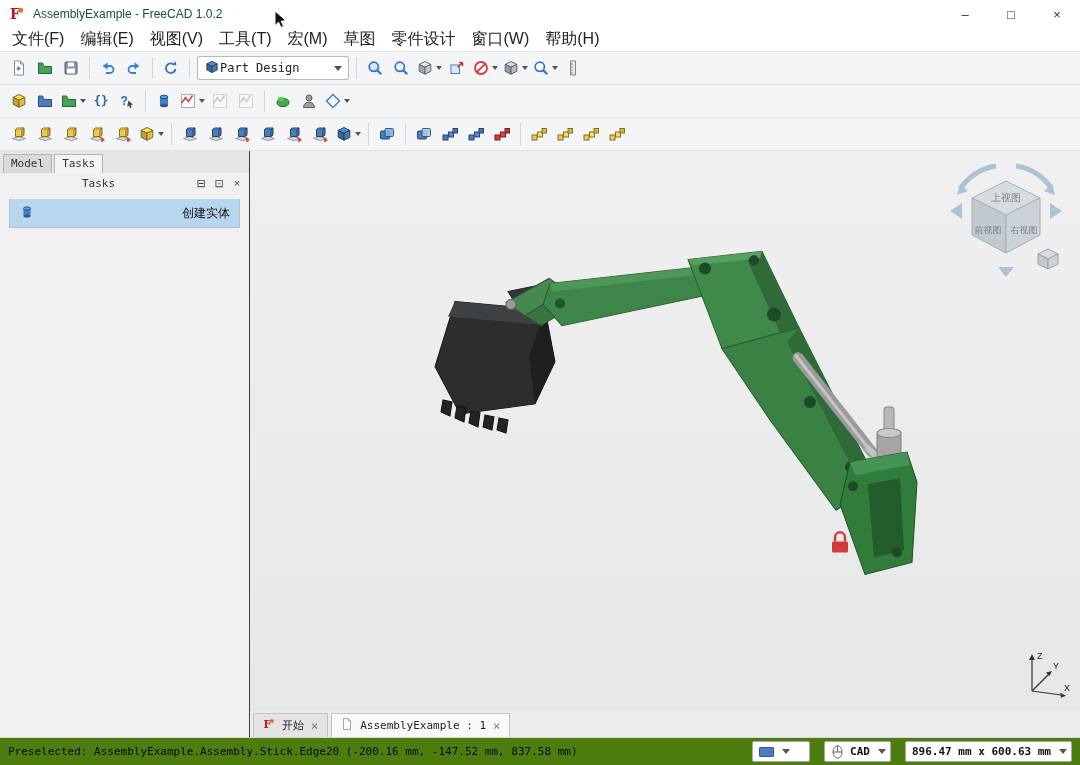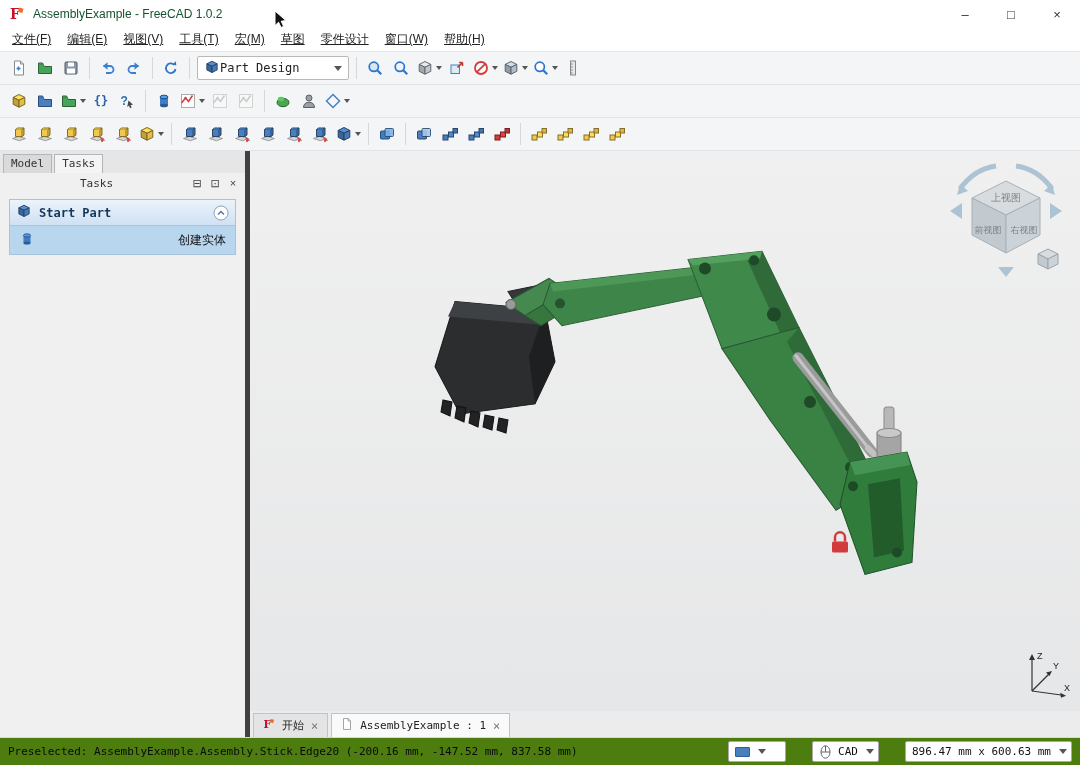--- a/index.html
+++ b/index.html
@@ -8,38 +8,38 @@
 
   
   .titlebar { height:28px; display:flex; align-items:center; background:#fff; padding-left:8px; }
   .titlebar .logo { width:18px; height:18px; margin-right:7px; }
   .title-text { font-size:12px; color:#14532d; }
   .win-controls { margin-left:auto; display:flex; height:28px; }
   .win-btn { width:46px; height:28px; display:flex; align-items:center; justify-content:center; font-size:13px; color:#333; }
 
   
   .menubar { height:24px; display:flex; align-items:center; background:#fff; padding:0 4px; border-bottom:1px solid #e8e8e8; }
-  .menu-item { padding:3px 8px; font-size:12px; color:#222; border-radius:2px;text-decoration:underline; }
+  .menu-item { padding:3px 8px; font-size:16px; color:#222; border-radius:2px; }
 
   
   .toolbars { background:#f4f5f6; }
   .toolbar-row { height:33px; display:flex; align-items:center; padding:0 6px; border-bottom:1px solid #e3e4e5; }
   .tbtn { height:26px; min-width:26px; display:flex; align-items:center; justify-content:center; border-radius:3px; padding:0 2px; }
   .tbtn.disabled { opacity:.45; filter:grayscale(.8); }
   .tb-caret { width:0; height:0; border-left:3.5px solid transparent; border-right:3.5px solid transparent; border-top:4px solid #555; margin-left:2px; }
   .tb-sep { width:1px; height:22px; background:#d6d7d8; margin:0 5px; }
   .wb-combo { display:flex; align-items:center; height:24px; min-width:152px; background:#fff; border:1px solid #b9b9b9; border-radius:2px; padding:0 6px; margin:0 2px;
               font-family:"DejaVu Sans Mono", monospace; font-size:12px; }
   .combo-caret { margin-left:auto; width:0; height:0; border-left:4px solid transparent; border-right:4px solid transparent; border-top:5px solid #555; }
 
   
   .main { display:flex; height:586px; }
 
   
-  .panel { width:250px; background:#f0f0f0; border-right:5px solid #404040; display:flex; flex-direction:column; }
+  .panel { width:250px; background:#f0f0f0; border-right:1px solid #404040; display:flex; flex-direction:column; }
   .panel-tabs { display:flex; align-items:flex-end; height:22px; background:#e6e6e6; padding-left:3px; gap:2px; }
   .panel-tab { font-family:"DejaVu Sans Mono", monospace; font-size:11px; padding:2px 7px 3px; border:1px solid #b5b5b5; border-bottom:none; background:#dadada; color:#333; }
   .panel-tab.active { background:#f4f4f4; }
   .panel-titlebar { height:20px; display:flex; align-items:center; padding:0 4px; }
   .panel-title { flex:1; text-align:center; font-family:"DejaVu Sans Mono", monospace; font-size:11px; color:#333; }
   .panel-btns { display:flex; gap:2px; }
   .pbtn { width:16px; height:16px; display:flex; align-items:center; justify-content:center; font-size:11px; color:#444; }
   .task-box { margin:6px 9px; }
   .task-header { height:27px; display:flex; align-items:center; gap:7px; padding:0 6px; background:linear-gradient(#ecf3fb,#cfe1f3); border:1px solid #a9c3dc;
                  font-family:"DejaVu Sans Mono", monospace; font-weight:bold; font-size:12px; color:#16365c; }
@@ -56,21 +56,21 @@
   
   .doc-tabs { position:absolute; left:0; right:0; bottom:0; height:26px; display:flex; align-items:flex-end; padding-left:3px; gap:3px; background:#ececec; }
   .doc-tab { display:flex; align-items:center; gap:6px; height:24px; padding:0 8px; border:1px solid #c3c3c3; border-bottom:none; background:#e4e4e4;
              font-family:"DejaVu Sans Mono", monospace; font-size:11px; color:#222; }
   .doc-tab.active { background:#fafafa; }
   .tab-close { color:#777; font-size:12px; padding:0 1px; }
 
   
   .statusbar { height:28px; display:flex; align-items:center; padding:0 8px; background:#4d7c0f; border-top:1px solid #d8d8d8; gap:10px; }
   .status-msg { font-family:"DejaVu Sans Mono", monospace; font-size:11px; color:#0a0a0a; flex:1; white-space:nowrap; overflow:hidden; }
-  .status-combos { display:flex; gap:26px; align-items:center; }
+  .status-combos { display:flex; gap:14px; align-items:center;font-weight:bold; }
   .combo { height:21px; background:#fff; border:1px solid #aaa; border-radius:2px; display:flex; align-items:center; gap:6px; padding:0 4px 0 6px;
            font-family:"DejaVu Sans Mono", monospace; font-size:11px; color:#111; }
   .combo .combo-caret { margin-left:2px; }
   .color-chip { width:15px; height:10px; background:#4a7fbf; border:1px solid #2f5e96; border-radius:1px; }
   .combo.c1 { min-width:58px; } .combo.c2 { min-width:62px; } .combo.c3 { min-width:150px;text-align:right; }
 
   .cursor { position:absolute; left:274px; top:10px; z-index:50; pointer-events:none; }
 </style>
 </head>
 <body>
@@ -481,34 +481,20 @@
     </div>
     <div class="panel-titlebar">
       <span class="panel-title">Tasks</span>
       <span class="panel-btns">
         <span class="pbtn">⊟</span>
         <span class="pbtn">⊡</span>
         <span class="pbtn">×</span>
       </span>
     </div>
     <div class="task-box">
-      <div class="task-header">
-        <span class="task-header-icon"><svg width="16" height="16" viewBox="0 0 18 18">
-              <path d="M9 2.5l5.8 2.9L9 8.3 3.2 5.4z" fill="rgb(83,142,214)" stroke="rgb(37,64,96)"></path>
-              <path d="M3.2 5.4L9 8.3v6.9L3.2 12.3z" fill="rgb(59,102,153)" stroke="rgb(37,64,96)"></path>
-              <path d="M14.8 5.4L9 8.3v6.9l5.8-2.9z" fill="rgb(70,121,181)" stroke="rgb(37,64,96)"></path>
-            </svg></span>
-        <span>Start Part</span>
-        <span class="collapse-btn">
-          <svg width="16" height="16">
-              <circle cx="8" cy="8" r="7" fill="#fff" stroke="#8aa0b8"></circle>
-              <path d="M5 9.5l3-3 3 3" stroke="#5a7a9a" fill="none" stroke-width="1.5"></path>
-            </svg>
-        </span>
-      </div>
       <div class="task-item">
         <span class="task-item-icon"><svg width="16" height="16" viewBox="0 0 18 18">
               <rect x="5" y="5" width="8" height="8.5" fill="#3f7ec6"></rect>
               <ellipse cx="9" cy="13.5" rx="4" ry="1.8" fill="rgb(45,91,143)"></ellipse>
               <ellipse cx="9" cy="5" rx="4" ry="1.8" fill="rgb(79,158,248)" stroke="rgb(38,76,119)"></ellipse>
             </svg></span>
         <span>创建实体</span>
       </div>
     </div>
   </div>

